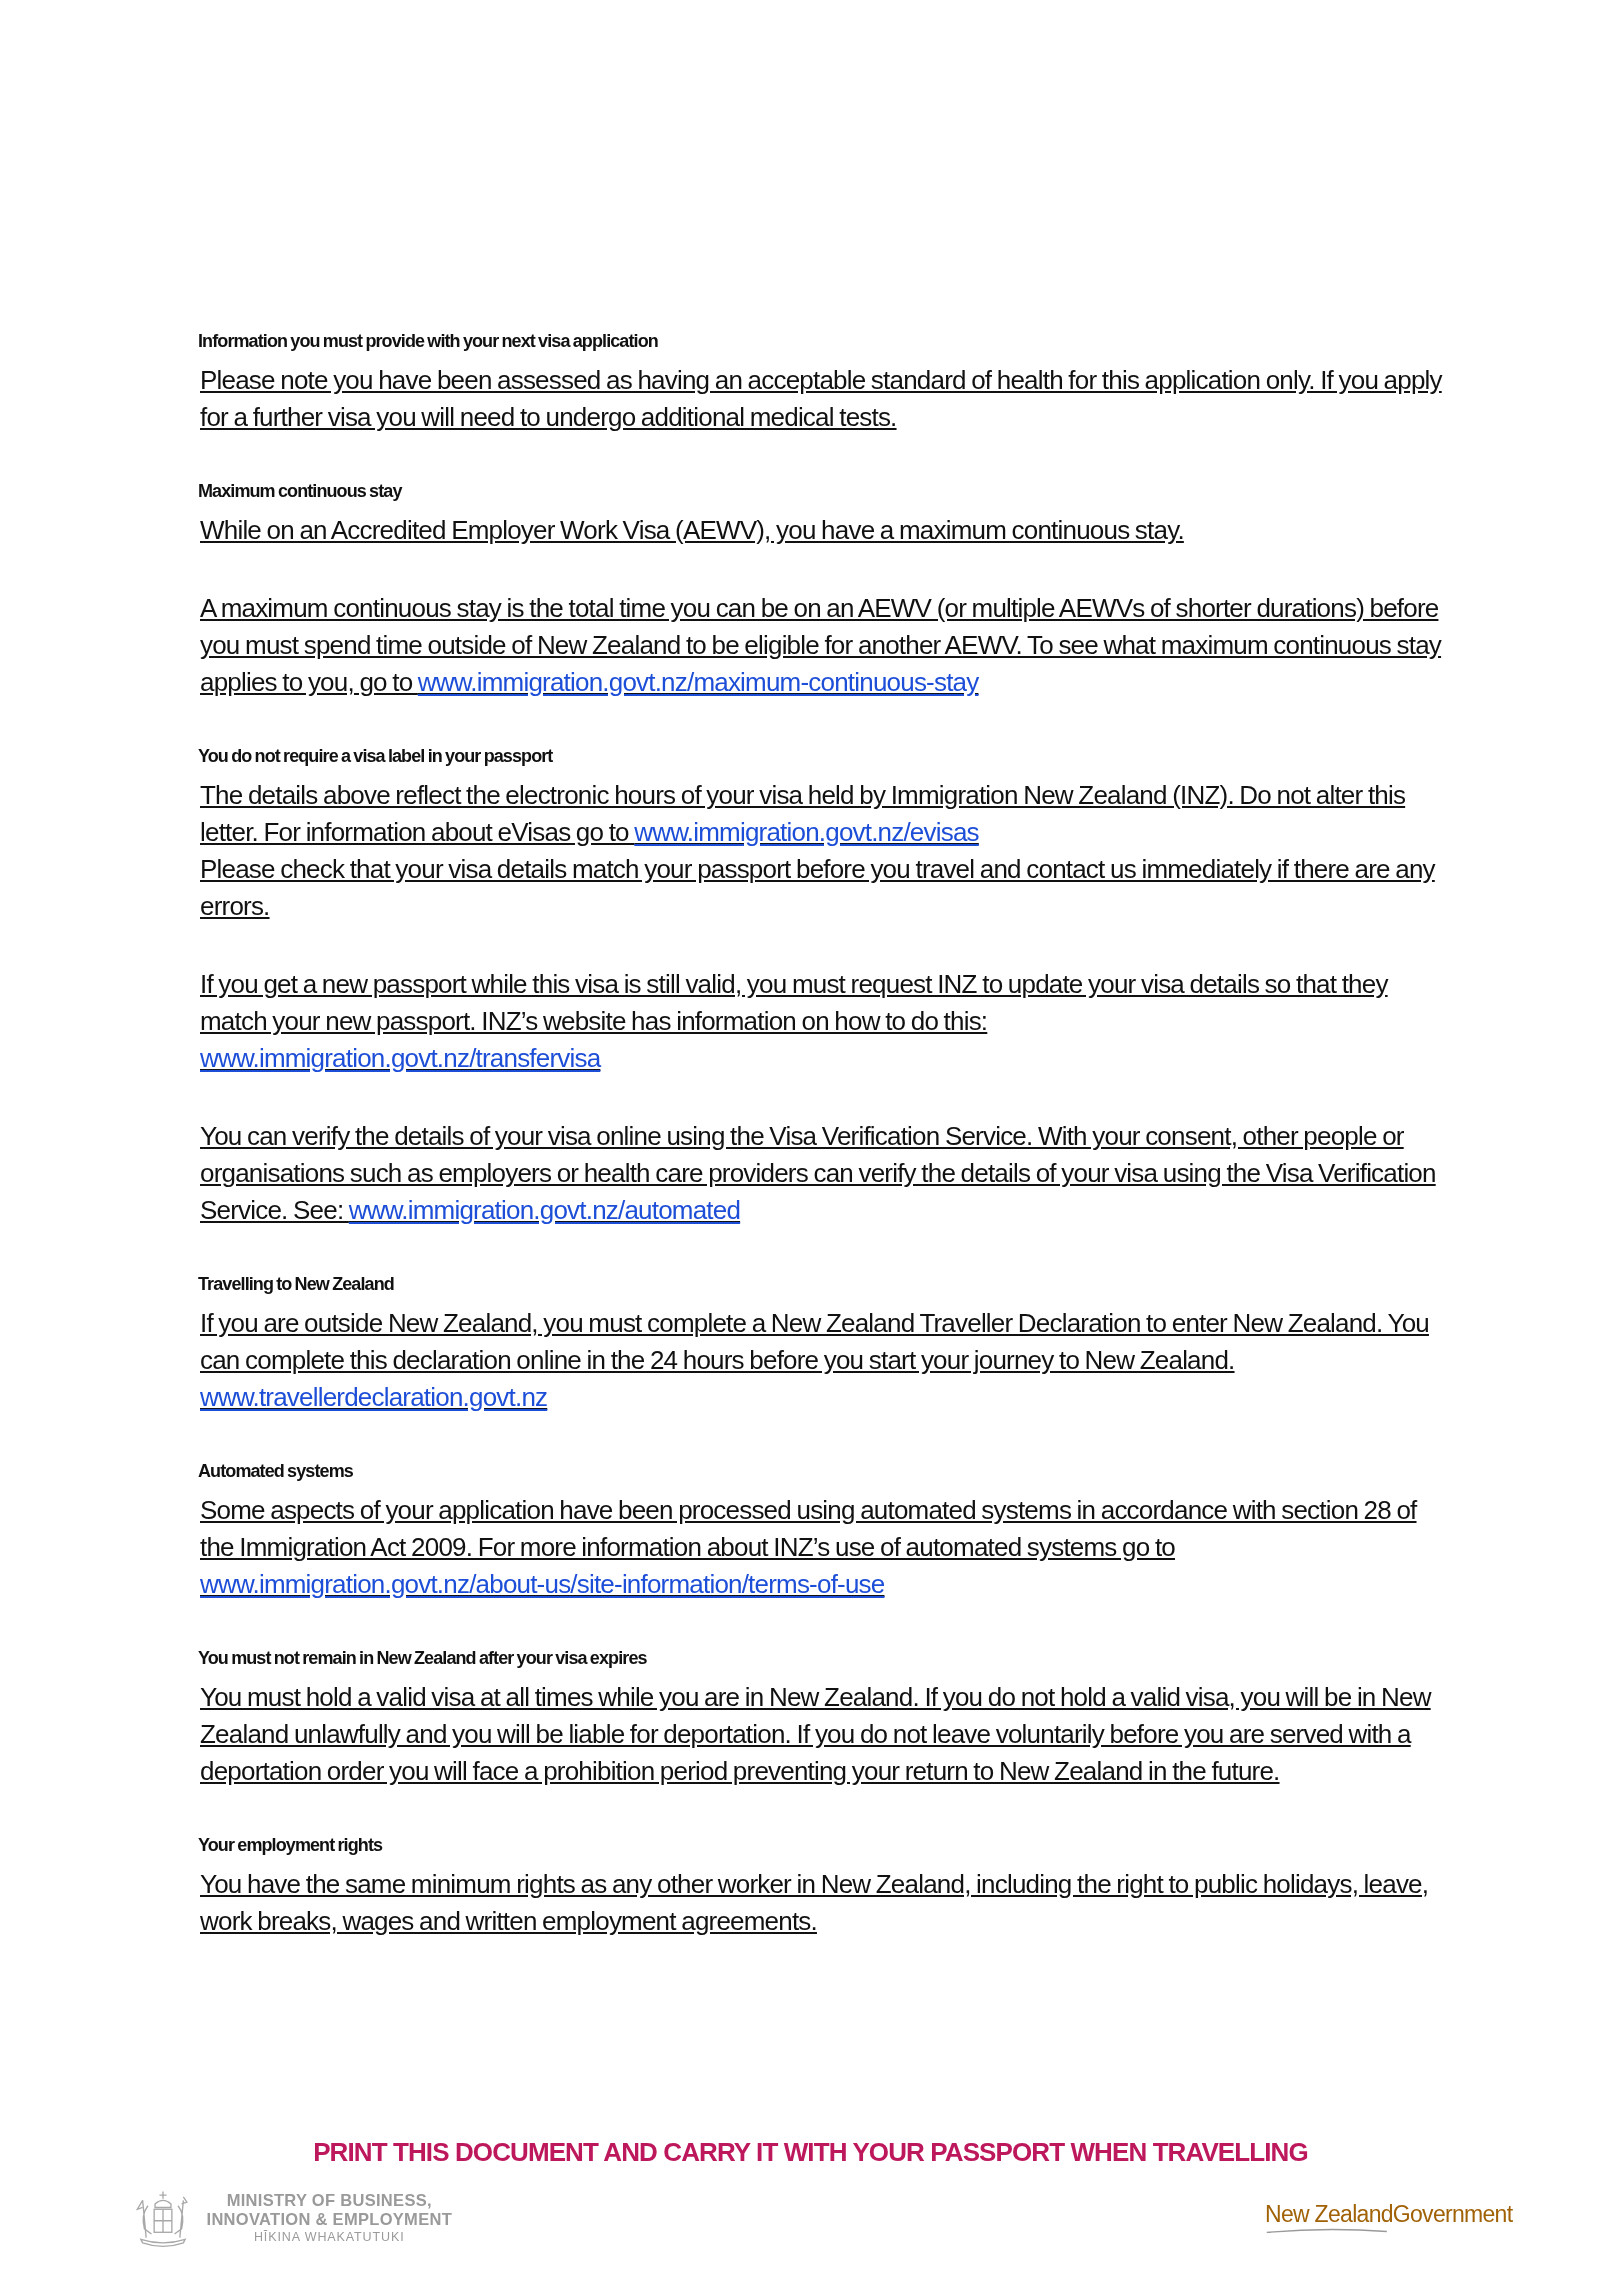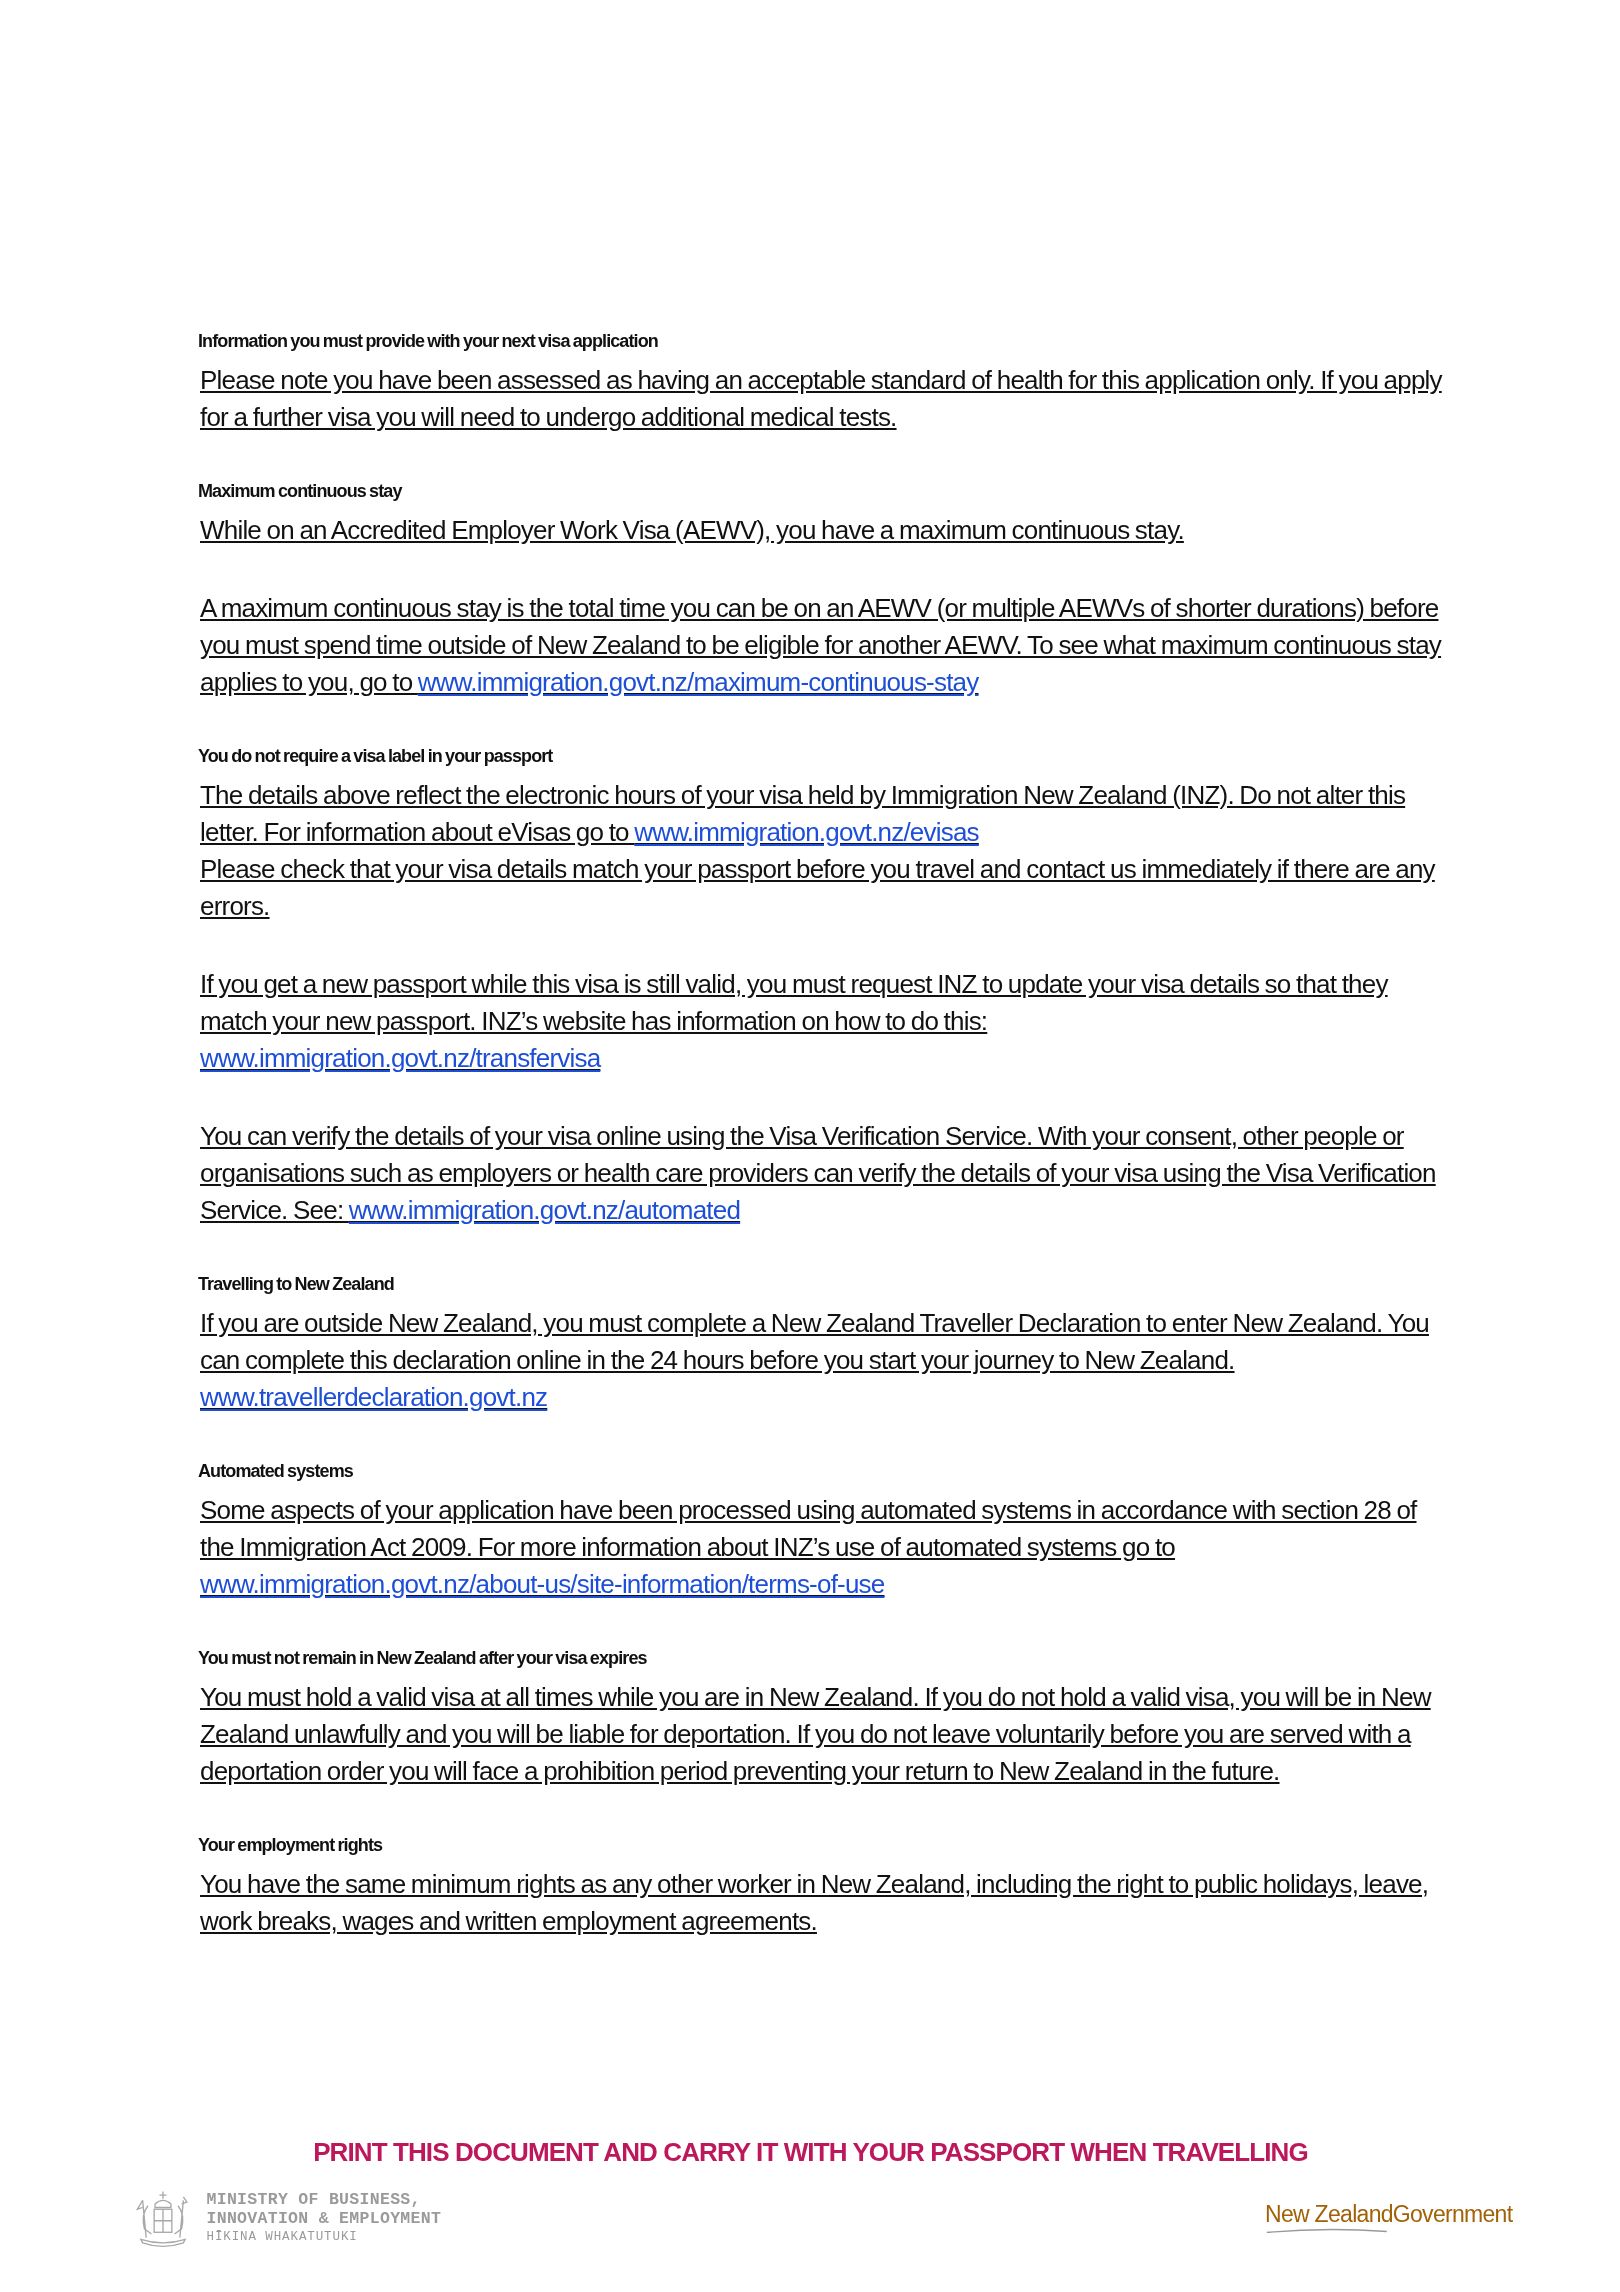--- a/index.html
+++ b/index.html
@@ -54,22 +54,23 @@
       display: flex;
       align-items: center;
       gap: 12.5px;
       color: #9a9a9a;
     }
     .crest {
       width: 62px;
       height: 62px;
     }
     .ministry-text {
-      font-family: Liberation Mono, monospace;
+      font-family: Liberation Sans, sans-serif;
       line-height: 18.7px;
+      text-align: center;
     }
     .ministry-text .l1, .ministry-text .l2 {
       font-weight: bold;
       font-size: 16.5px;
       letter-spacing: 0.3px;
     }
     .ministry-text .l3 {
       font-size: 12.5px;
       letter-spacing: 0.9px;
     }

